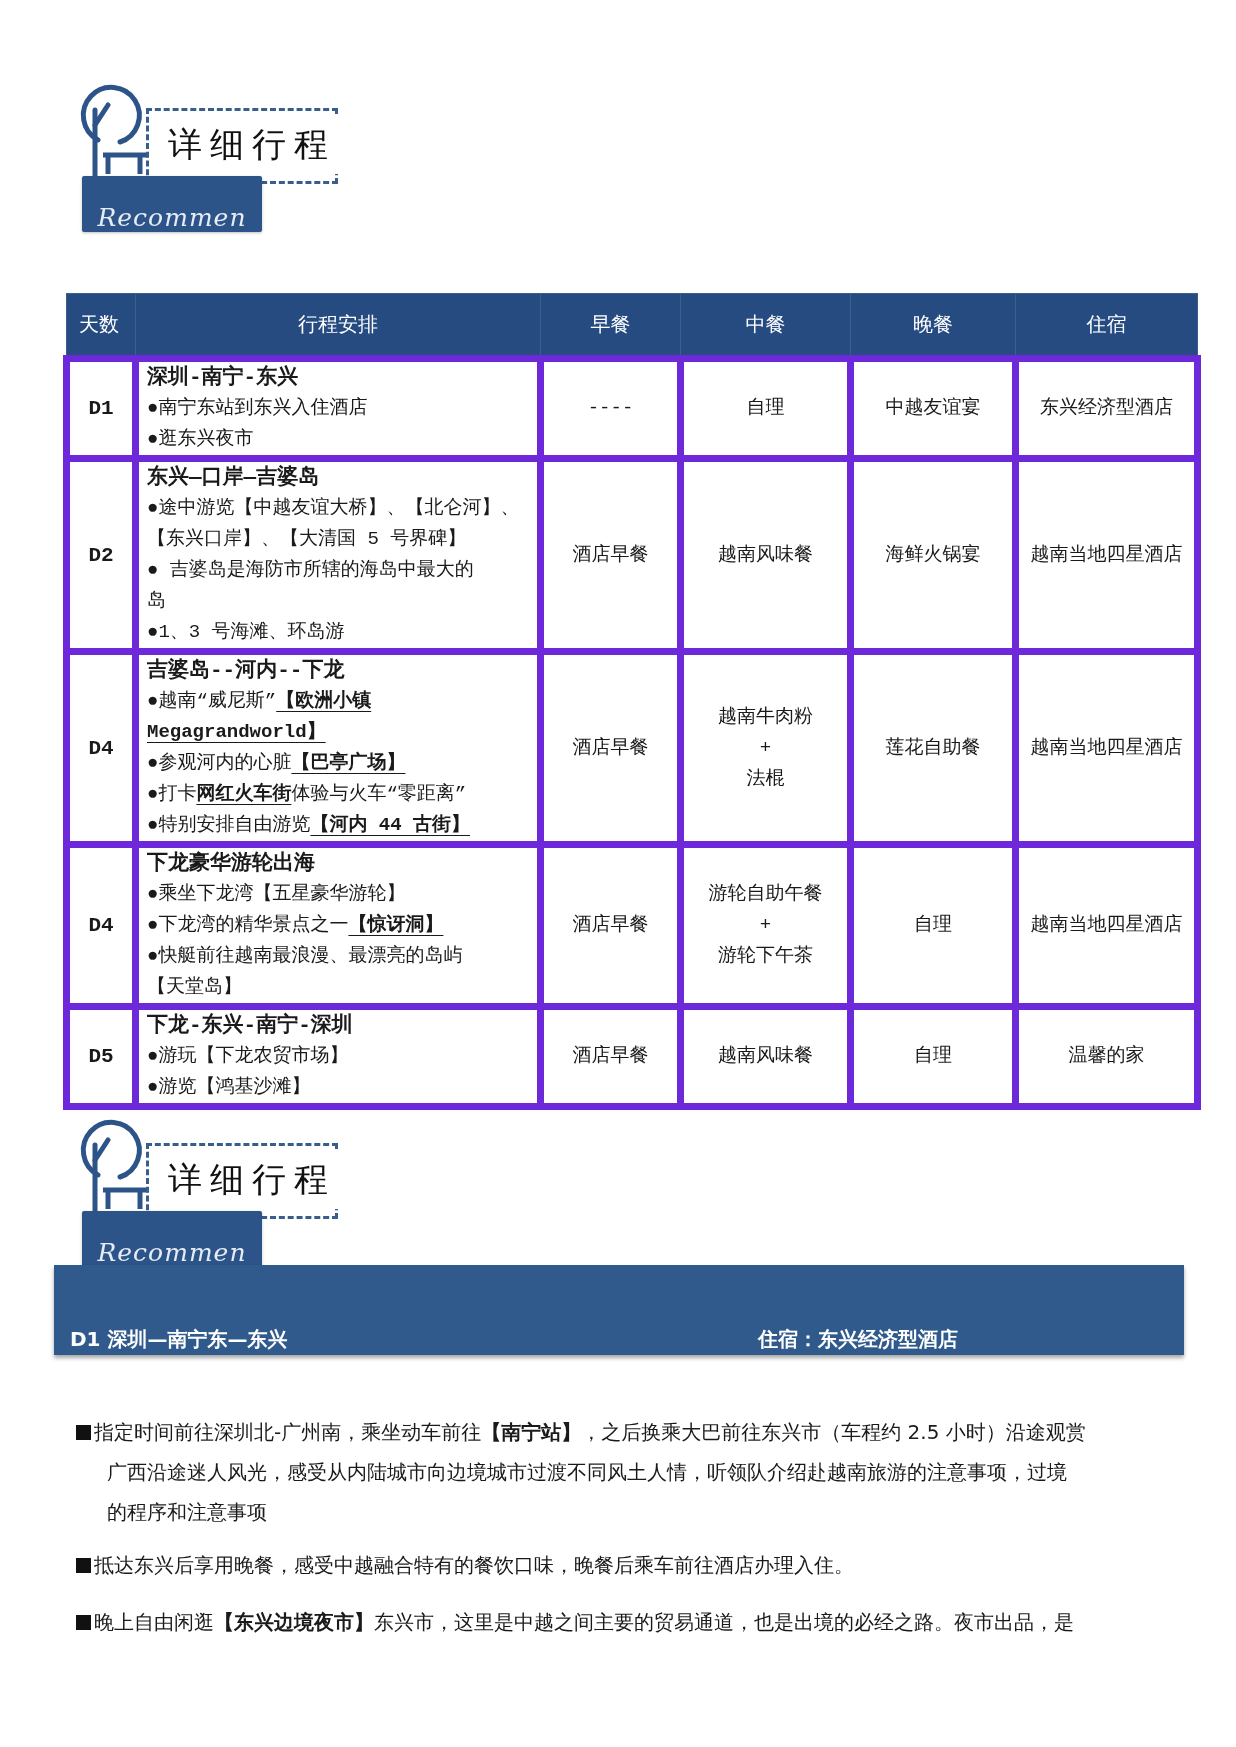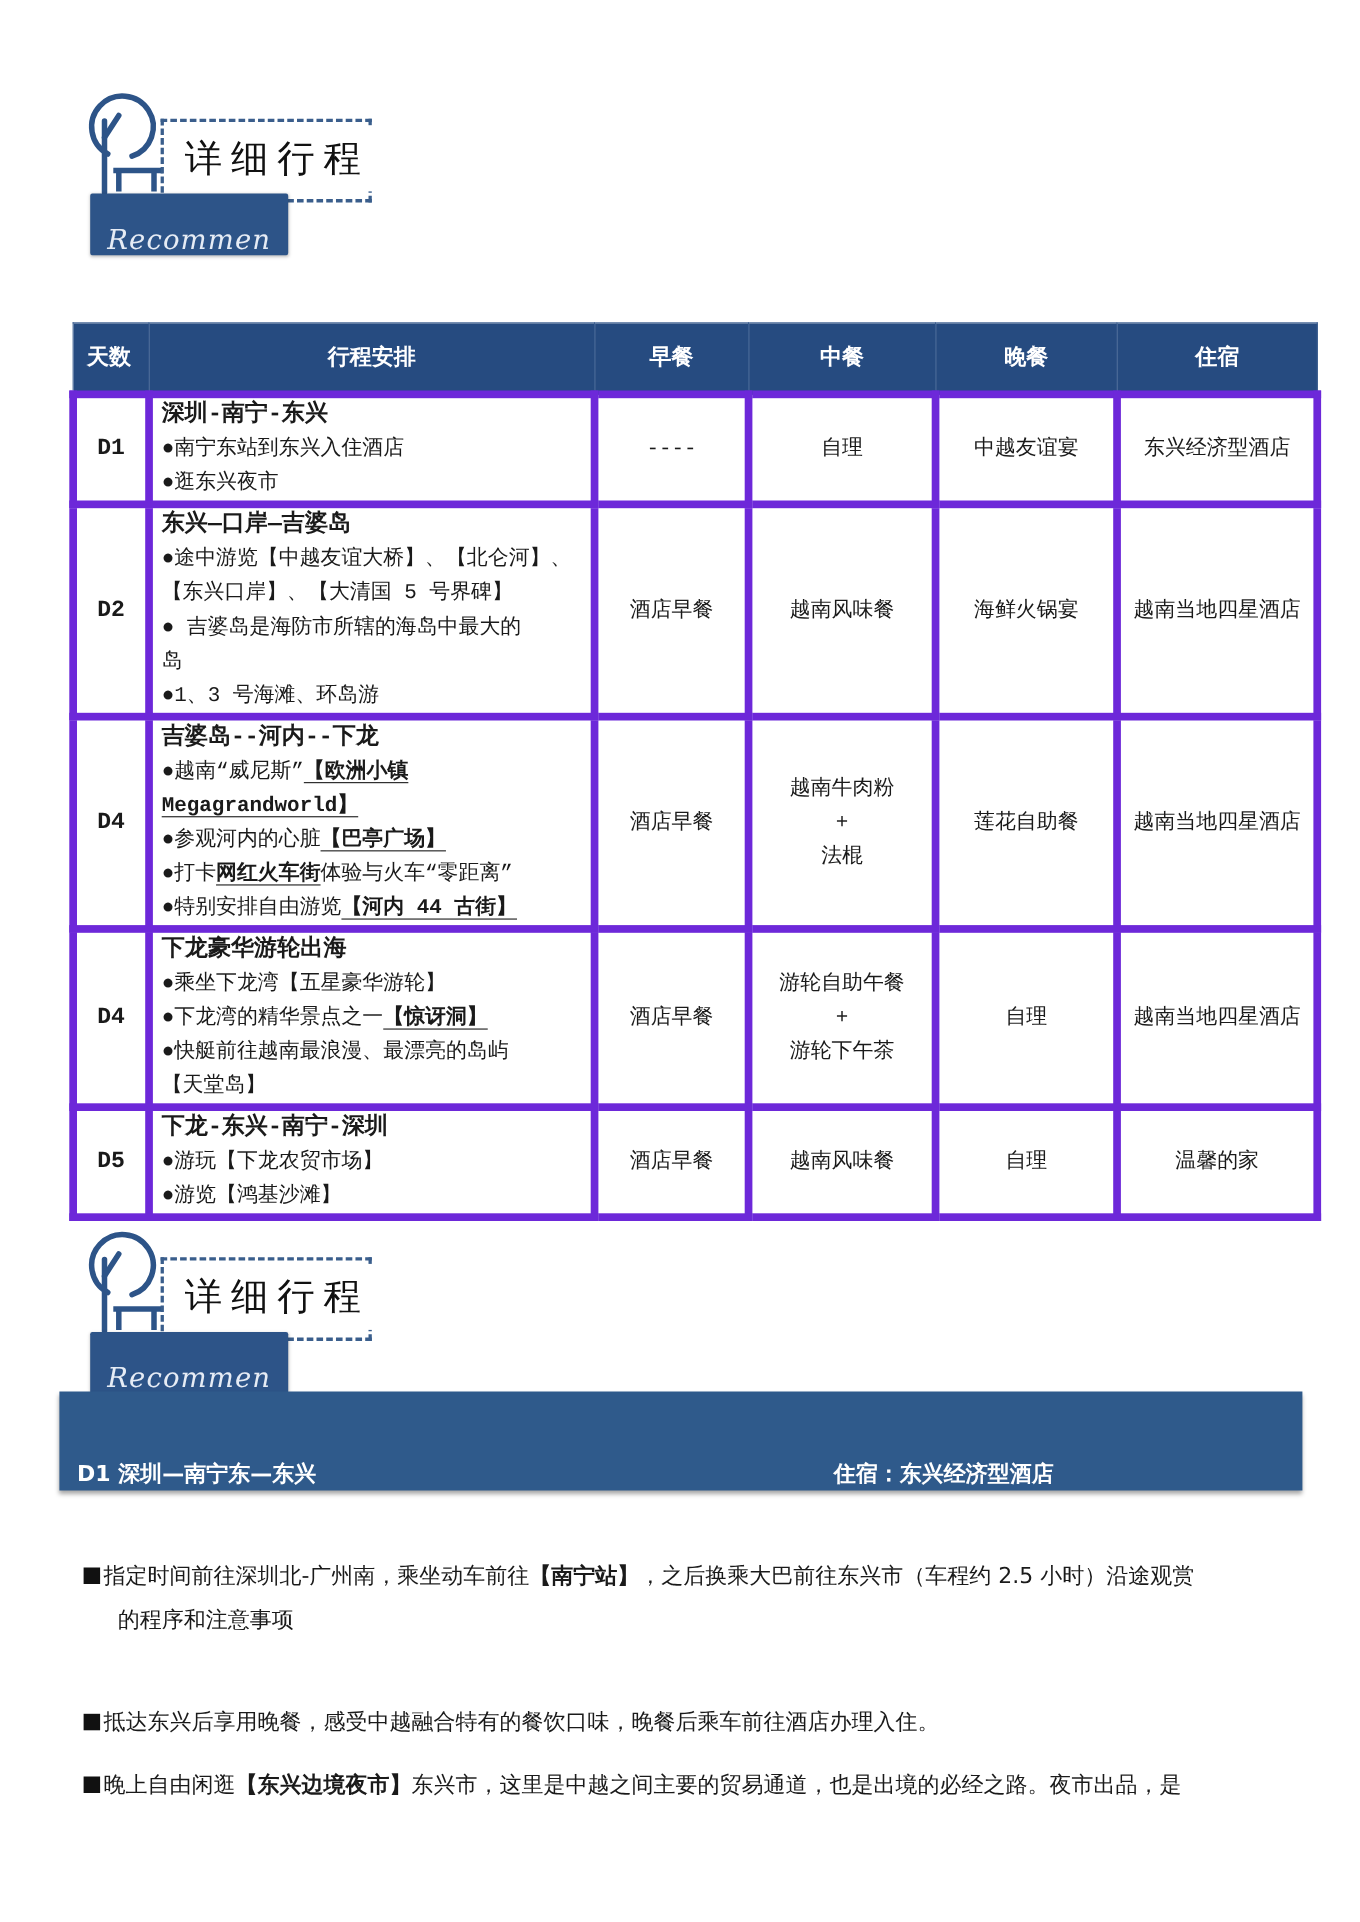--- a/index.html
+++ b/index.html
@@ -26,21 +26,21 @@
   .logo .badge span {
     font-family:"DejaVu Serif","Liberation Serif",serif; font-style:italic; color:#e6ecf5;
     font-size:25px; letter-spacing:1px;
   }
   
   table.summary {
     position:absolute; left:63px; top:293px; width:1131px;
     border-collapse:collapse; table-layout:fixed;
   }
   table.summary th {
-    background:#264b80; color:#fff; font-weight:bold; font-size:20px; height:59px;
+    background:#264b80; color:#fff; font-weight:normal; font-size:20px; height:59px;
     border:1px solid #3c5f90;
     margin-left:22px;
   }
   table.summary th.days { text-align:left; padding-left:12px; }
   table.summary td {
     border:7px solid #6d28d9; font-size:19px; text-align:center; vertical-align:middle;
     padding:0; line-height:31px;font-family:Liberation Mono, monospace;
   }
   table.summary td.day { font-weight:bold; font-size:21px; }
   table.summary td.plan { text-align:left; padding:0 6px 0 8px; vertical-align:middle; }
@@ -216,20 +216,21 @@
 <div class="day-banner">
   <div class="cell" style="left:16px; top:14px;">D1 深圳—南宁东—东兴</div>
   <div class="cell" style="left:704px; top:14px;">住宿：东兴经济型酒店</div>
   <div class="cell" style="left:16px; top:54px;text-align:center;">早餐：----</div>
   <div class="cell" style="left:360px; top:54px;">午餐：自理</div>
   <div class="cell" style="left:704px; top:54px;">晚餐：中越友谊宴</div>
 </div>
 
 <div class="para" style="top:1412px;">
   <div><span class="bullet"></span><span>指定时间前往深圳北-广州南，乘坐动车前往</span><b>【南宁站】</b><span>，之后换乘大巴前往东兴市（车程约 2.5 小时）沿途观赏</span></div>
+  <div class="cont">广西沿途迷人风光，感受从内陆城市向边境城市过渡不同风土人情，听领队介绍赴越南旅游的注意事项，过境</div>
   <div class="cont">的程序和注意事项</div>
 </div>
 
 <div class="para" style="top:1545px;">
   <div><span class="bullet"></span><span>抵达东兴后享用晚餐，感受中越融合特有的餐饮口味，晚餐后乘车前往酒店办理入住。</span></div>
 </div>
 
 <div class="para" style="top:1602px;">
   <div><span class="bullet"></span><span>晚上自由闲逛</span><b>【东兴边境夜市】</b><span>东兴市，这里是中越之间主要的贸易通道，也是出境的必经之路。夜市出品，是</span></div>
 </div>

